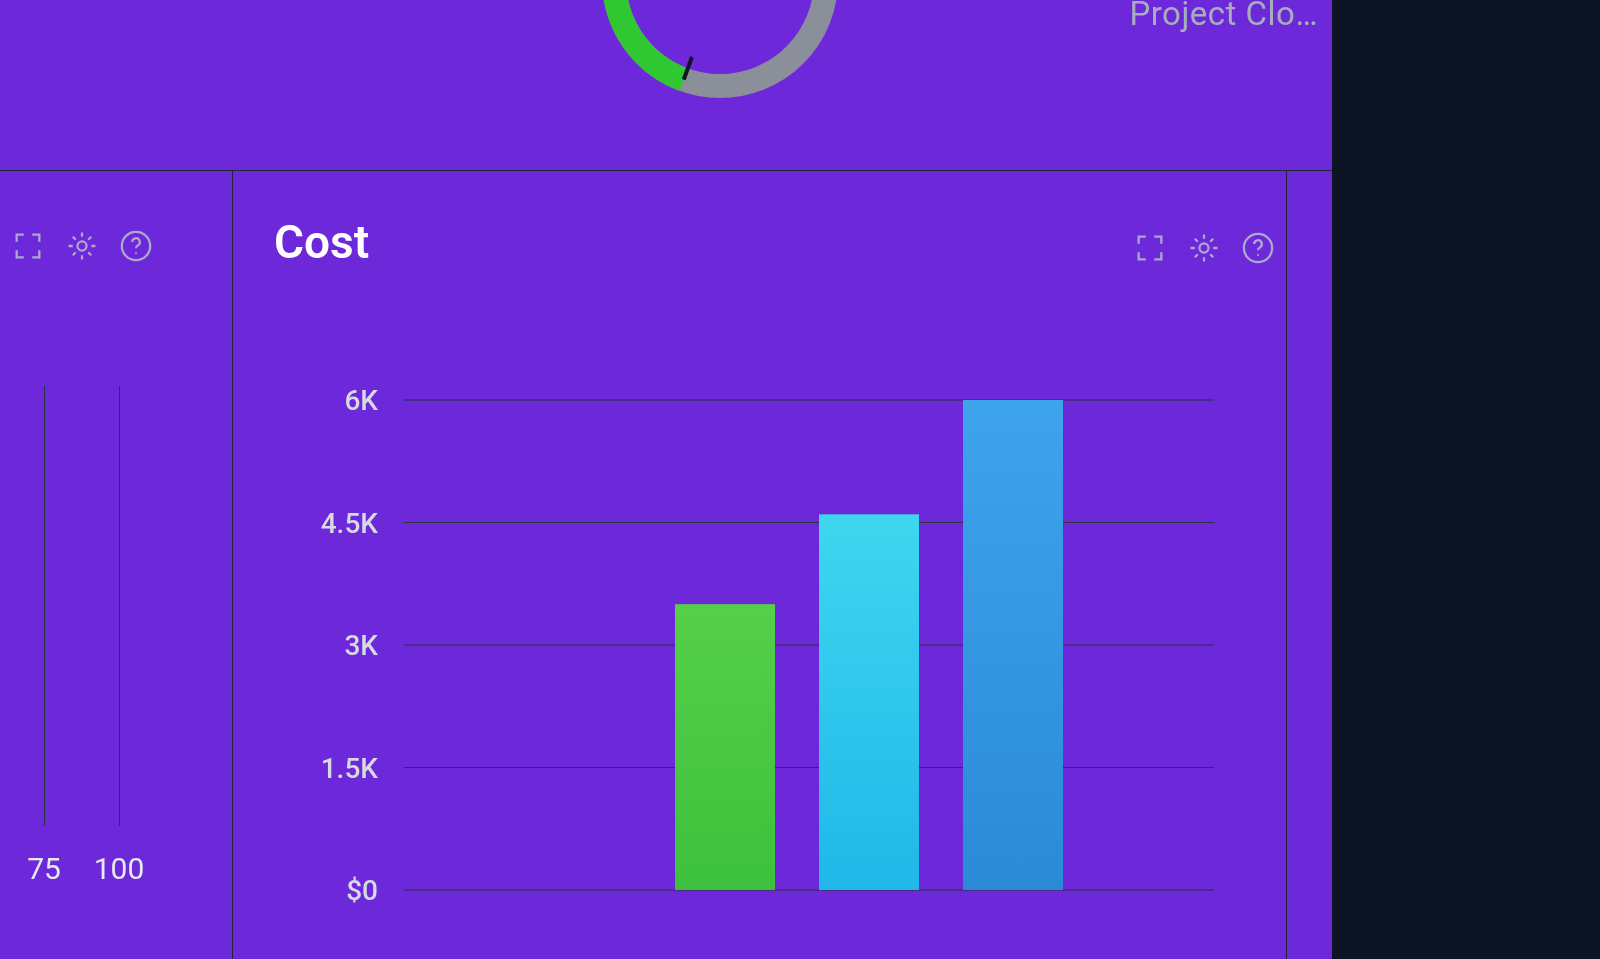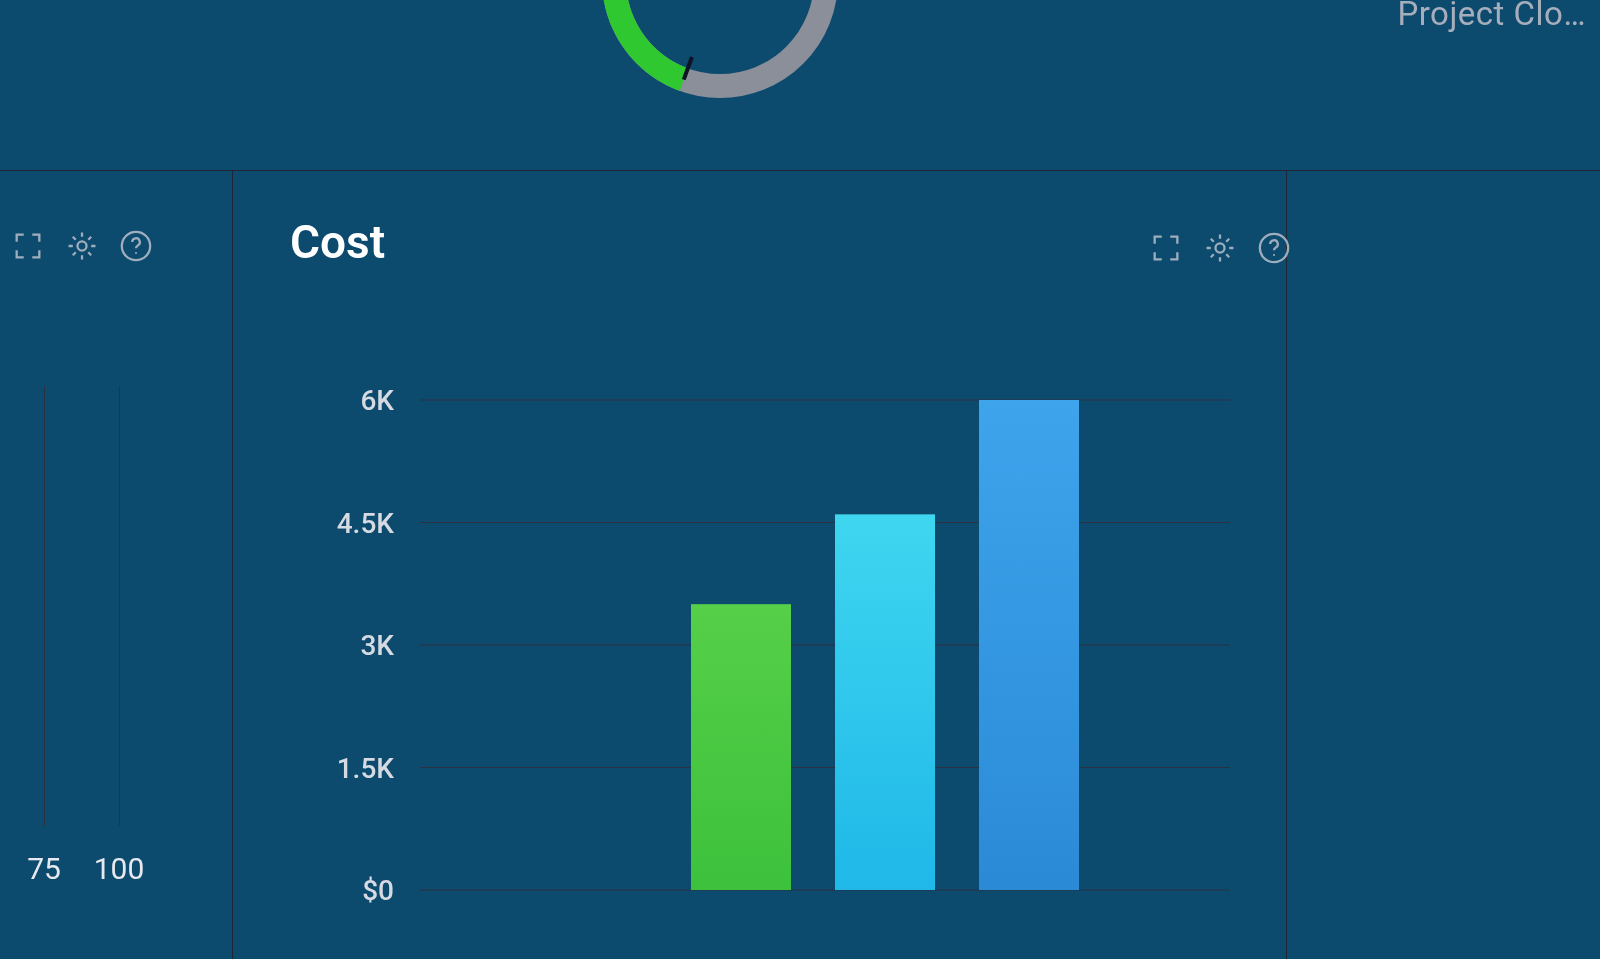--- a/index.html
+++ b/index.html
@@ -8,23 +8,23 @@
     background: #0d1423;
     color: #e6e9ef;
     font-family: -apple-system, BlinkMacSystemFont, "Segoe UI", Roboto, "Helvetica Neue", Arial, sans-serif;
     width: 1600px;
     height: 959px;
     overflow: hidden;
   }
 
   .canvas {
     position: relative;
-    width: 1600px;
+    width: 1332px;
     height: 959px;
-    background: #0c4a6e;
+    background: #6d28d9;
   }
 
   
   .h-divider {
     position: absolute;
     left: 0;
     right: 0;
     height: 1px;
     background: #1e2534;
   }
@@ -69,21 +69,21 @@
     align-items: center;
     justify-content: center;
     cursor: pointer;
     opacity: 0.85;
   }
   .icon-btn svg { width: 34px; height: 34px; stroke: #b9c0cc; fill: none; stroke-width: 1.6; }
 
   
   .cost-panel {
     position: absolute;
-    left: 240px;
+    left: 224px;
     top: 175px;
     width: 1050px;
     height: 784px;
     padding-left: 8px;
   }
 
   .panel-title {
     position: absolute;
     left: 50px;
     top: 40px;

